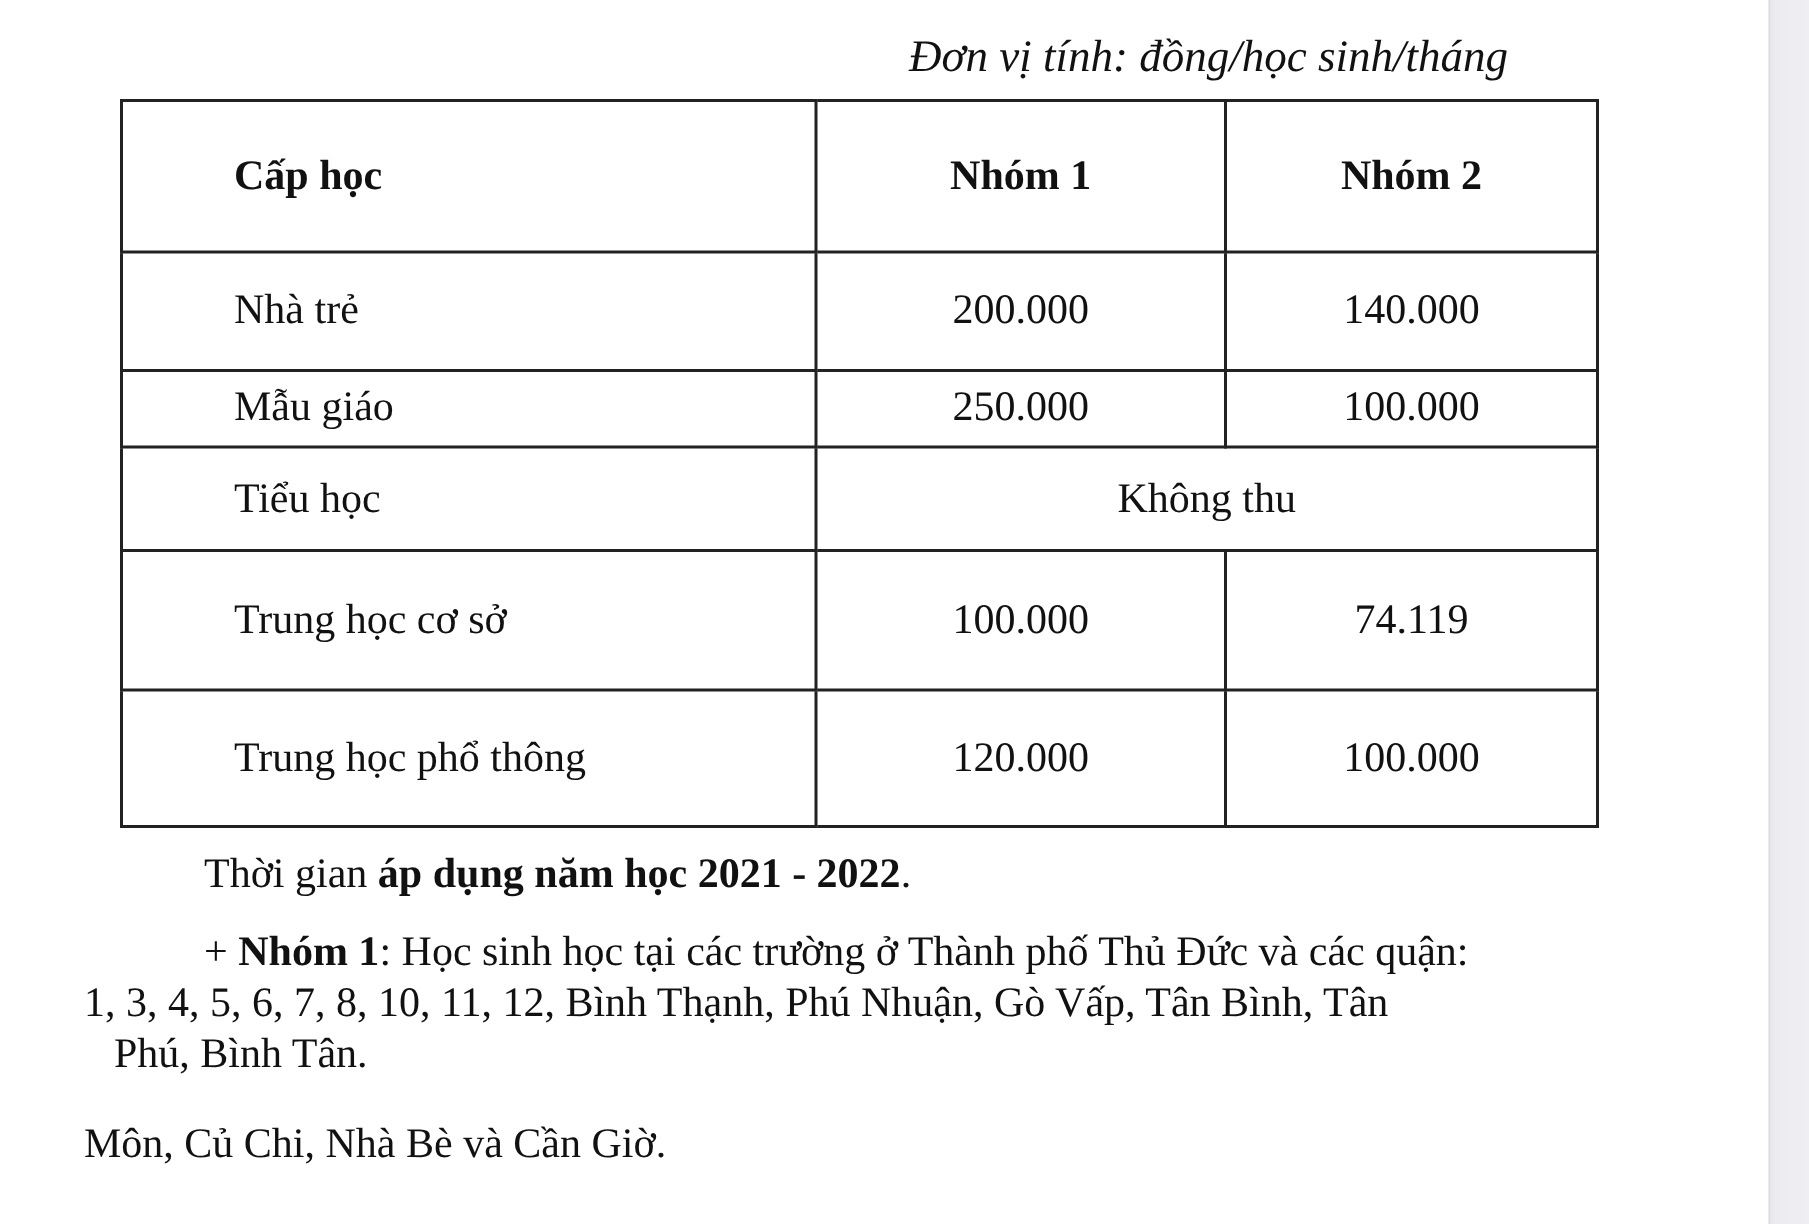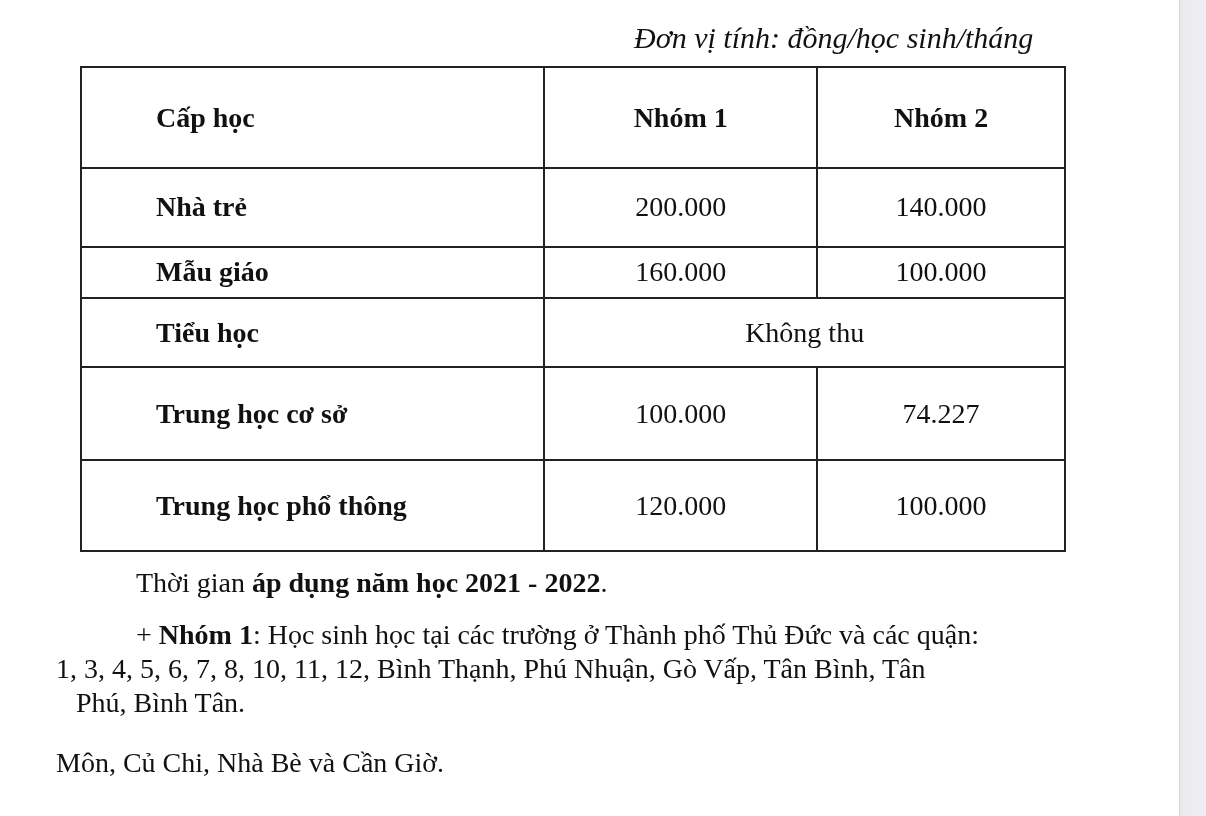--- a/index.html
+++ b/index.html
@@ -12,35 +12,34 @@
   }
   .page-edge {
     position: absolute; top: 0; right: 0; width: 26px; height: 816px;
     background: linear-gradient(to right, #e6e6ea 0px, #ececf0 3px, #efeef3 100%);
     border-left: 1px solid #d8d8dc;
   }
   .unit-note {
     position: absolute; left: 606px; top: 20px;
     font-style: italic; font-size: 30px; line-height: 36px;
     white-space: nowrap;
-    margin-left: 28px;
   }
   table.fee-table {
     position: absolute; left: 80px; top: 66px;
     width: 986px; height: 486px;
     border-collapse: collapse;
     font-size: 28px;
   }
   table.fee-table td, table.fee-table th {
     border: 2px solid #222222;
     padding: 0;
     vertical-align: middle;
   }
   table.fee-table th { font-weight: bold; }
-  .c1 { width: 424px; text-align: left; padding-left: 74px !important; font-weight: bold; }
+  .c1 { width: 424px; text-align: left; padding-left: 74px !important; }
   .c2 { width: 292px; text-align: center; }
   .c3 { width: 264px; text-align: center; }
   .h-row { height: 98px; }
   .r1 { height: 76px; }
   .r2 { height: 50px; }
   .r3 { height: 67px; }
   .r4 { height: 90px; }
   .r5 { height: 88px; }
   .c1 span, .c2 span, .c3 span { display: inline-block; }
   .para {
@@ -68,31 +67,31 @@
     <th class="c2"><span>Nhóm 1</span></th>
     <th class="c3"><span>Nhóm 2</span></th>
   </tr>
   <tr class="r1">
     <td class="c1"><span>Nhà trẻ</span></td>
     <td class="c2"><span>200.000</span></td>
     <td class="c3"><span>140.000</span></td>
   </tr>
   <tr class="r2">
     <td class="c1"><span>Mẫu giáo</span></td>
-    <td class="c2"><span>160.000</span></td>
+    <td class="c2"><span>250.000</span></td>
     <td class="c3"><span>100.000</span></td>
   </tr>
   <tr class="r3">
     <td class="c1"><span>Tiểu học</span></td>
     <td colspan="2" style="text-align:center;margin-top:20px;"><span>Không thu</span></td>
   </tr>
   <tr class="r4">
     <td class="c1"><span>Trung học cơ sở</span></td>
     <td class="c2"><span>100.000</span></td>
-    <td class="c3"><span>74.227</span></td>
+    <td class="c3"><span>74.119</span></td>
   </tr>
   <tr class="r5">
     <td class="c1"><span>Trung học phổ thông</span></td>
     <td class="c2"><span>120.000</span></td>
     <td class="c3"><span>100.000</span></td>
   </tr>
 </tbody>
   </table>
 
 <div class="para p-time">

